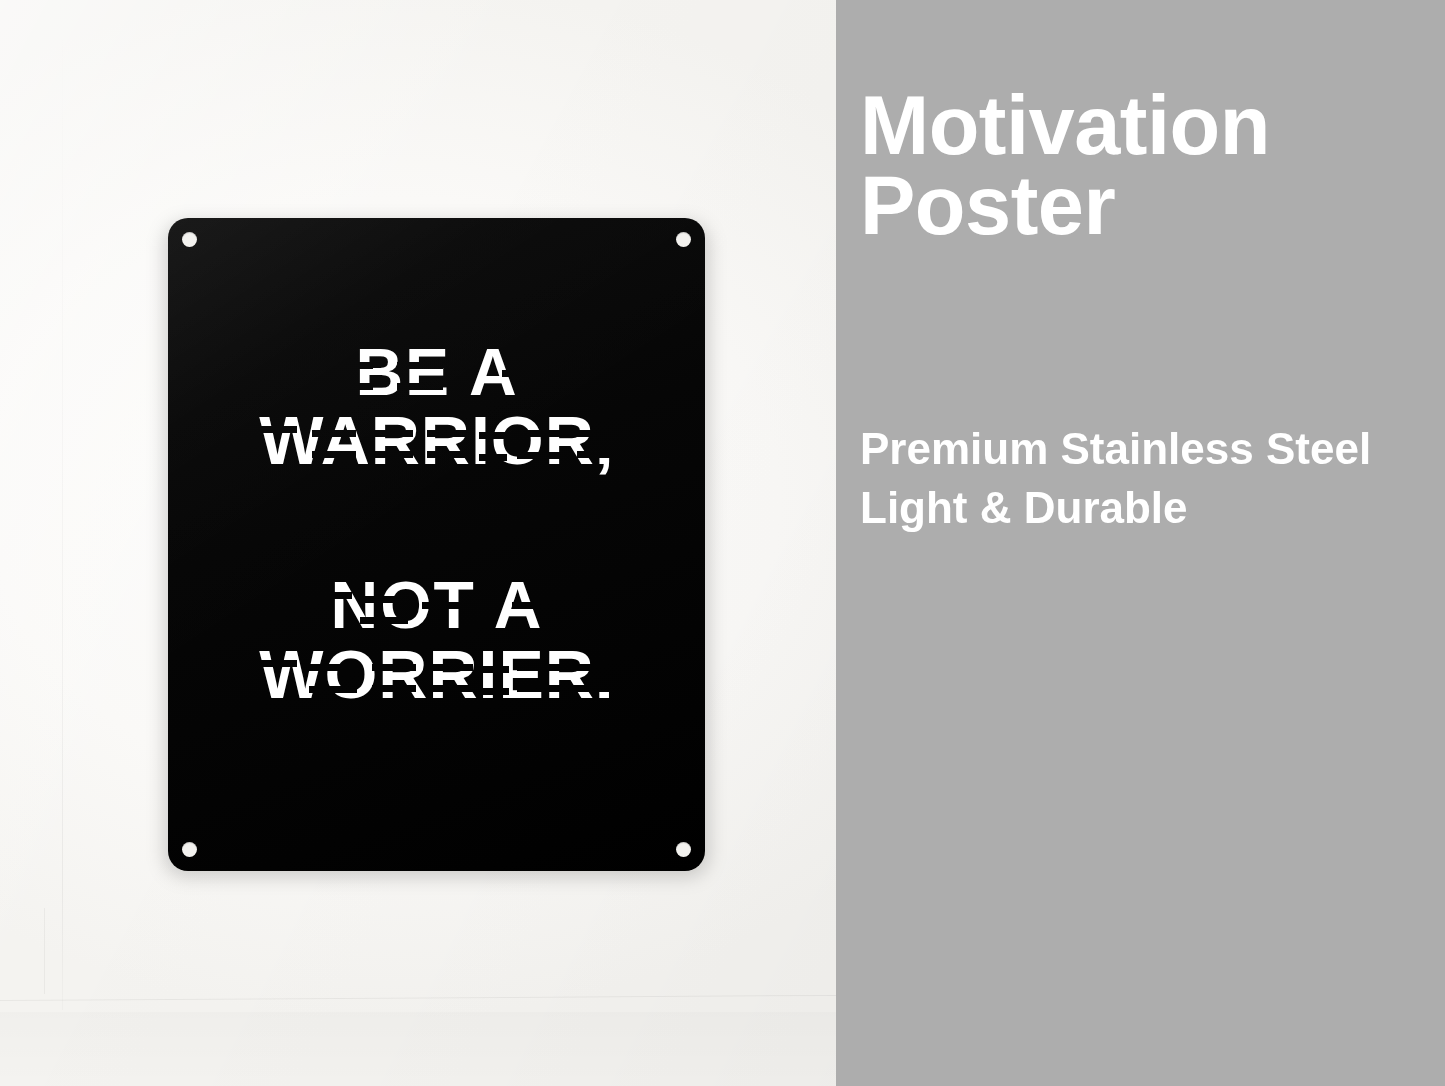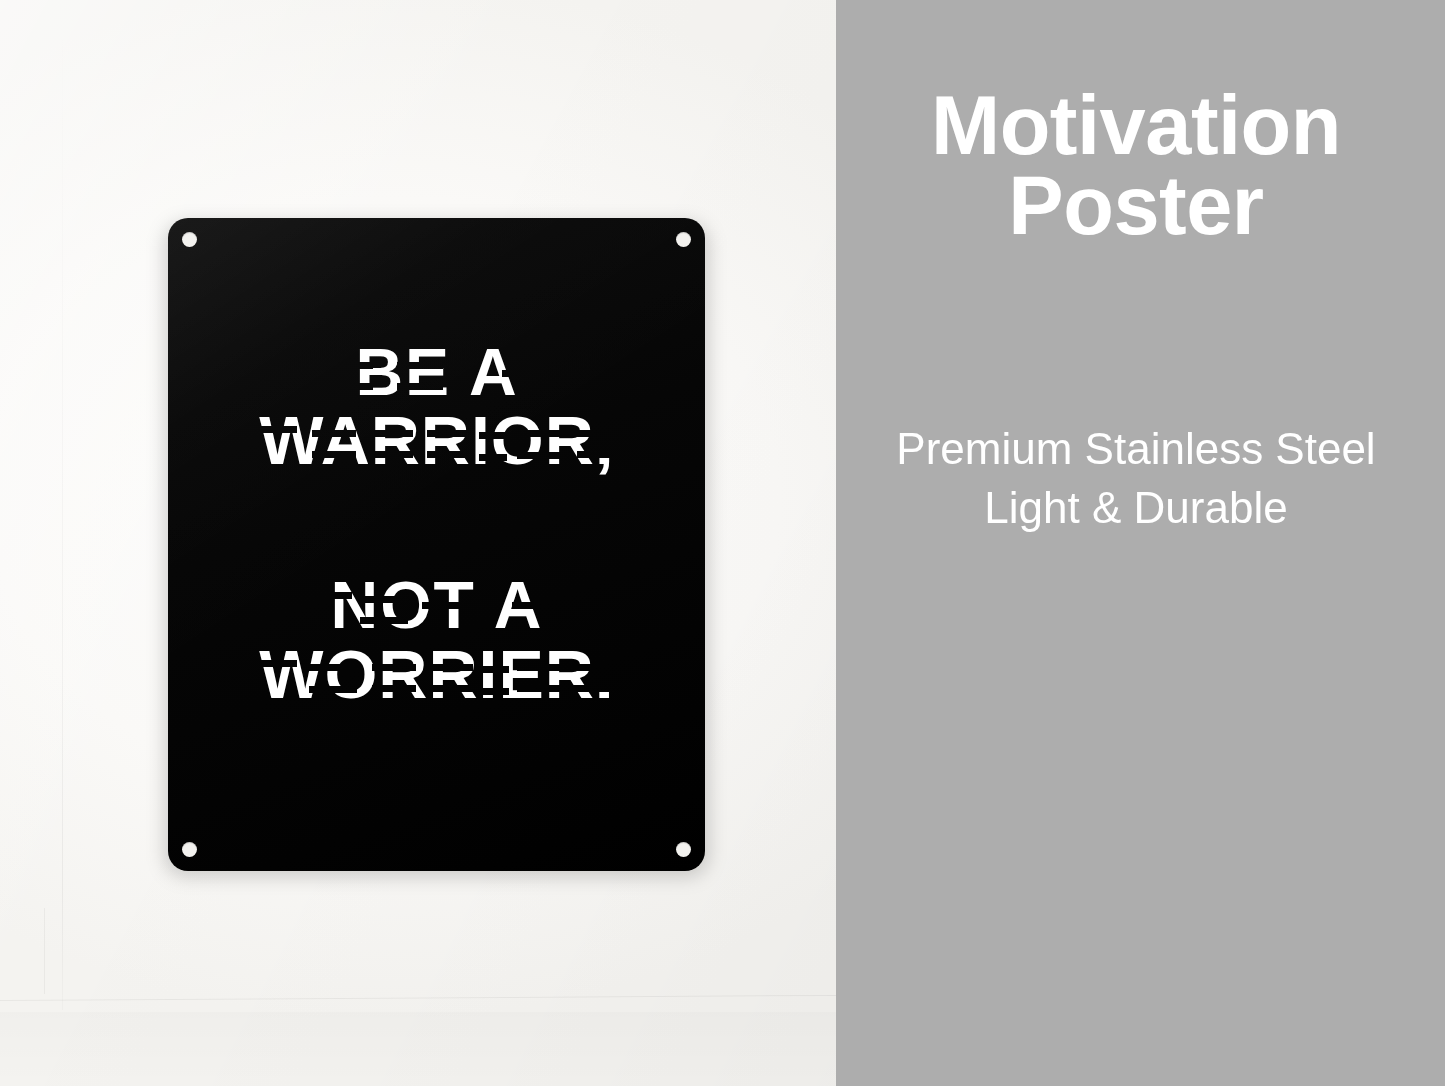--- a/index.html
+++ b/index.html
@@ -148,38 +148,38 @@
     background: #adadad;
   }
   .panel-inner {
     position: absolute;
     left: 0;
     top: 0;
     width: 100%;
     height: 100%;
     padding: 0 33px 0 24px;
     box-sizing: border-box;
-    text-align: center;
+    text-align: left;
   }
   .panel-title {
     margin: 0;
     padding-top: 86px;
     color: #ffffff;
     font-weight: bold;
     font-size: 83px;
     line-height: 0.96;
     letter-spacing: -0.5px;
   }
   .panel-title .tline { display: block; }
 
   .panel-features {
     margin: 0;
     padding-top: 175px;
     color: #ffffff;
-    font-weight: normal;
+    font-weight: bold;
     font-size: 44px;
     line-height: 1.34;
   }
   .panel-features .fline { display: block; }
 </style>
 </head>
 <body>
 
 <div id="scene">
 

